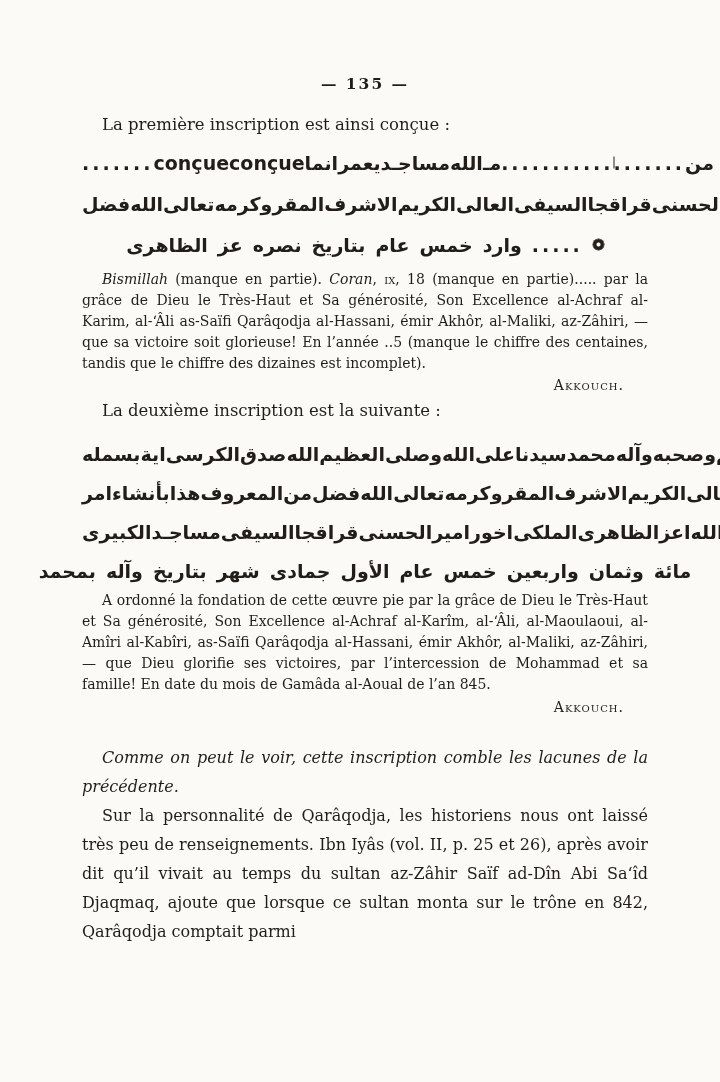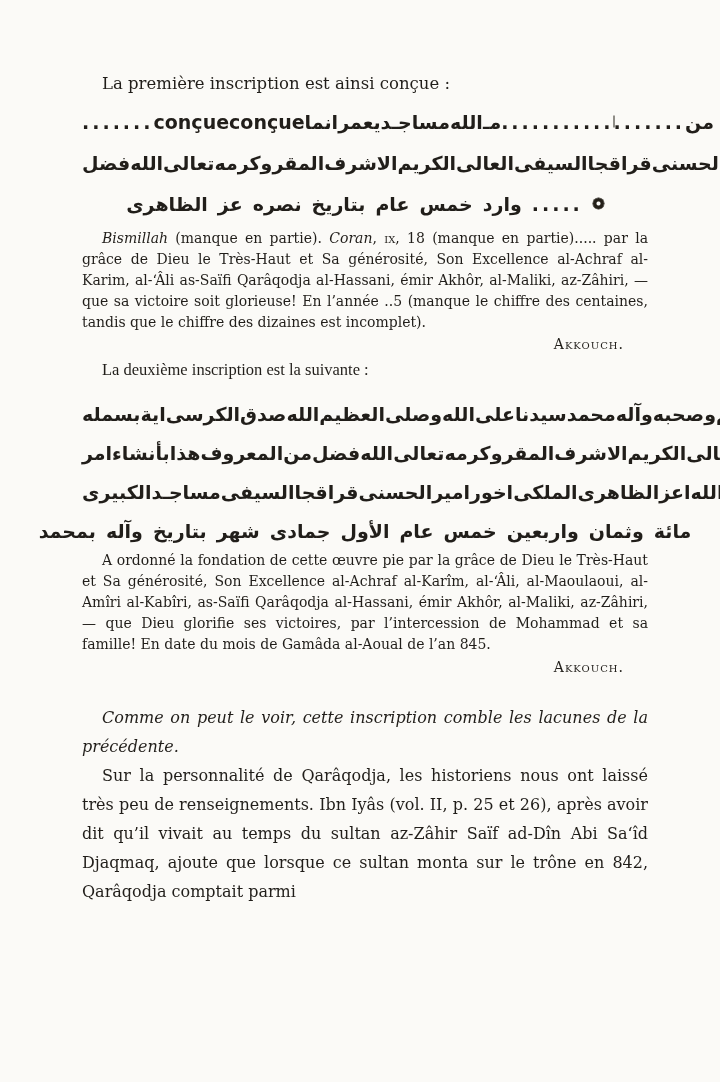--- a/index.html
+++ b/index.html
@@ -7,21 +7,21 @@
     position:relative;width:720px;height:1082px;overflow:hidden;
     background:#fbfaf7;color:#211e1a;
     font-family:"DejaVu Serif", serif;
   }
   .column{position:absolute;left:82px;top:74px;width:566px;}
   .page-number{
     text-align:center;font-size:15.5px;font-weight:bold;
     letter-spacing:2px;margin:0 0 22px 0;
   }
   .heading{font-size:16.5px;text-indent:20px;margin:0 0 8px 0;}
-  .heading-2{margin-top:1px;margin-bottom:14px;font-family:Liberation Serif, serif;}
+  .heading-2{margin-top:1px;margin-bottom:14px;}
   .arabic{font-family:"DejaVu Sans", sans-serif;font-weight:bold;font-size:19px;direction:ltr;}
   .arabic-1{margin-bottom:4px;}
   .arabic-2{margin-top:6px;margin-bottom:0;}
   .aline{display:flex;align-items:center;height:41px;direction:ltr;}
   .arabic-2 .aline{height:39px;text-align:center;}
   .aline.justify{justify-content:space-between;}
   .aline.center{justify-content:center;gap:10px;}
   .tok{white-space:nowrap;}
   .dots{letter-spacing:3px;font-weight:bold;}
   .rosette{
@@ -39,20 +39,21 @@
   .bodypar-1{margin-top:28px;font-style:italic;}
   .sc{font-variant:small-caps;}
   i{font-style:italic;}
 </style>
 </head>
 <body>
 
 <div class="sheet">
   <div class="column">
 
+    <p class="page-number">— 135 —</p>
 
     <p class="heading">La première inscription est ainsi conçue :</p>
 
     <div class="arabic arabic-1">
         <div class="aline justify">
           <span class="tok dots">.......</span>
           <span class="tok">conçue</span>
           <span class="tok">conçue</span>
           <span class="tok">انما</span>
           <span class="tok">يعمر</span>

